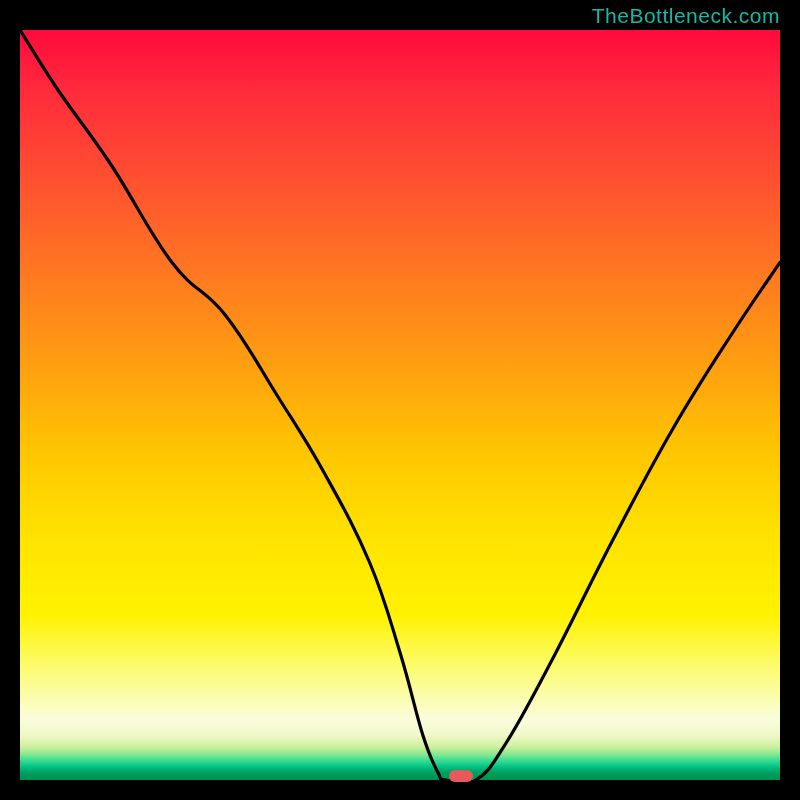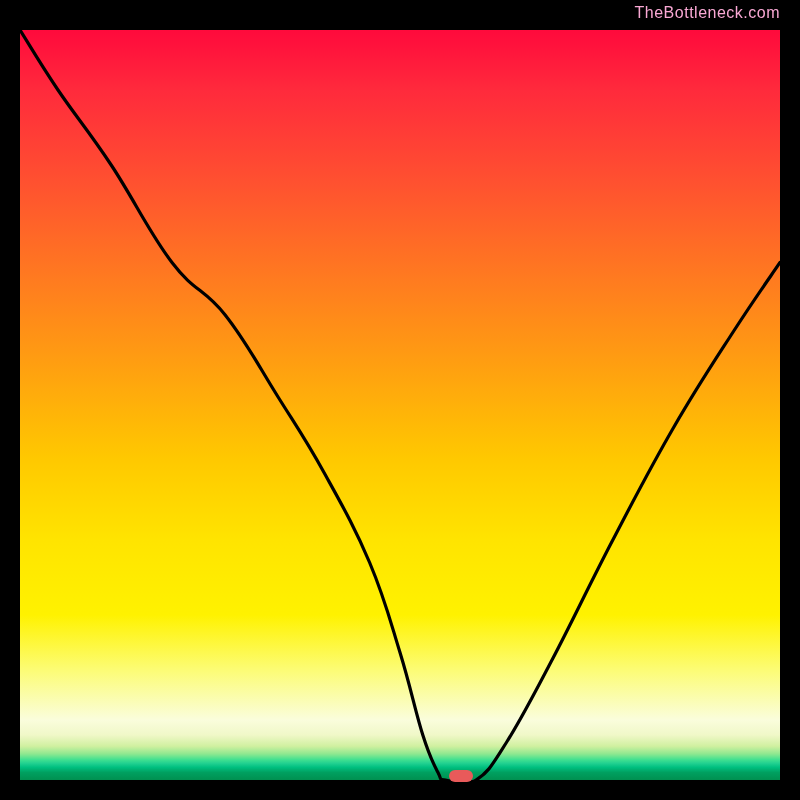--- a/index.html
+++ b/index.html
@@ -39,23 +39,23 @@
       #20d090 97.8%,
       #00c080 98.3%,
       #00a060 99%,
       #009050 100%
     );
   }
   .watermark {
     position: absolute;
     top: 4px;
     right: 20px;
-    color: #f9a8d4;
+    color: #14b8a6;
     font-family: Arial, Helvetica, sans-serif;
-    font-size: 16px;
+    font-size: 21px;
     font-weight: 500;
     letter-spacing: 0.5px;
   }
   svg.curve {
     position: absolute;
     left: 0;
     top: 0;
     width: 760px;
     height: 750px;
   }

